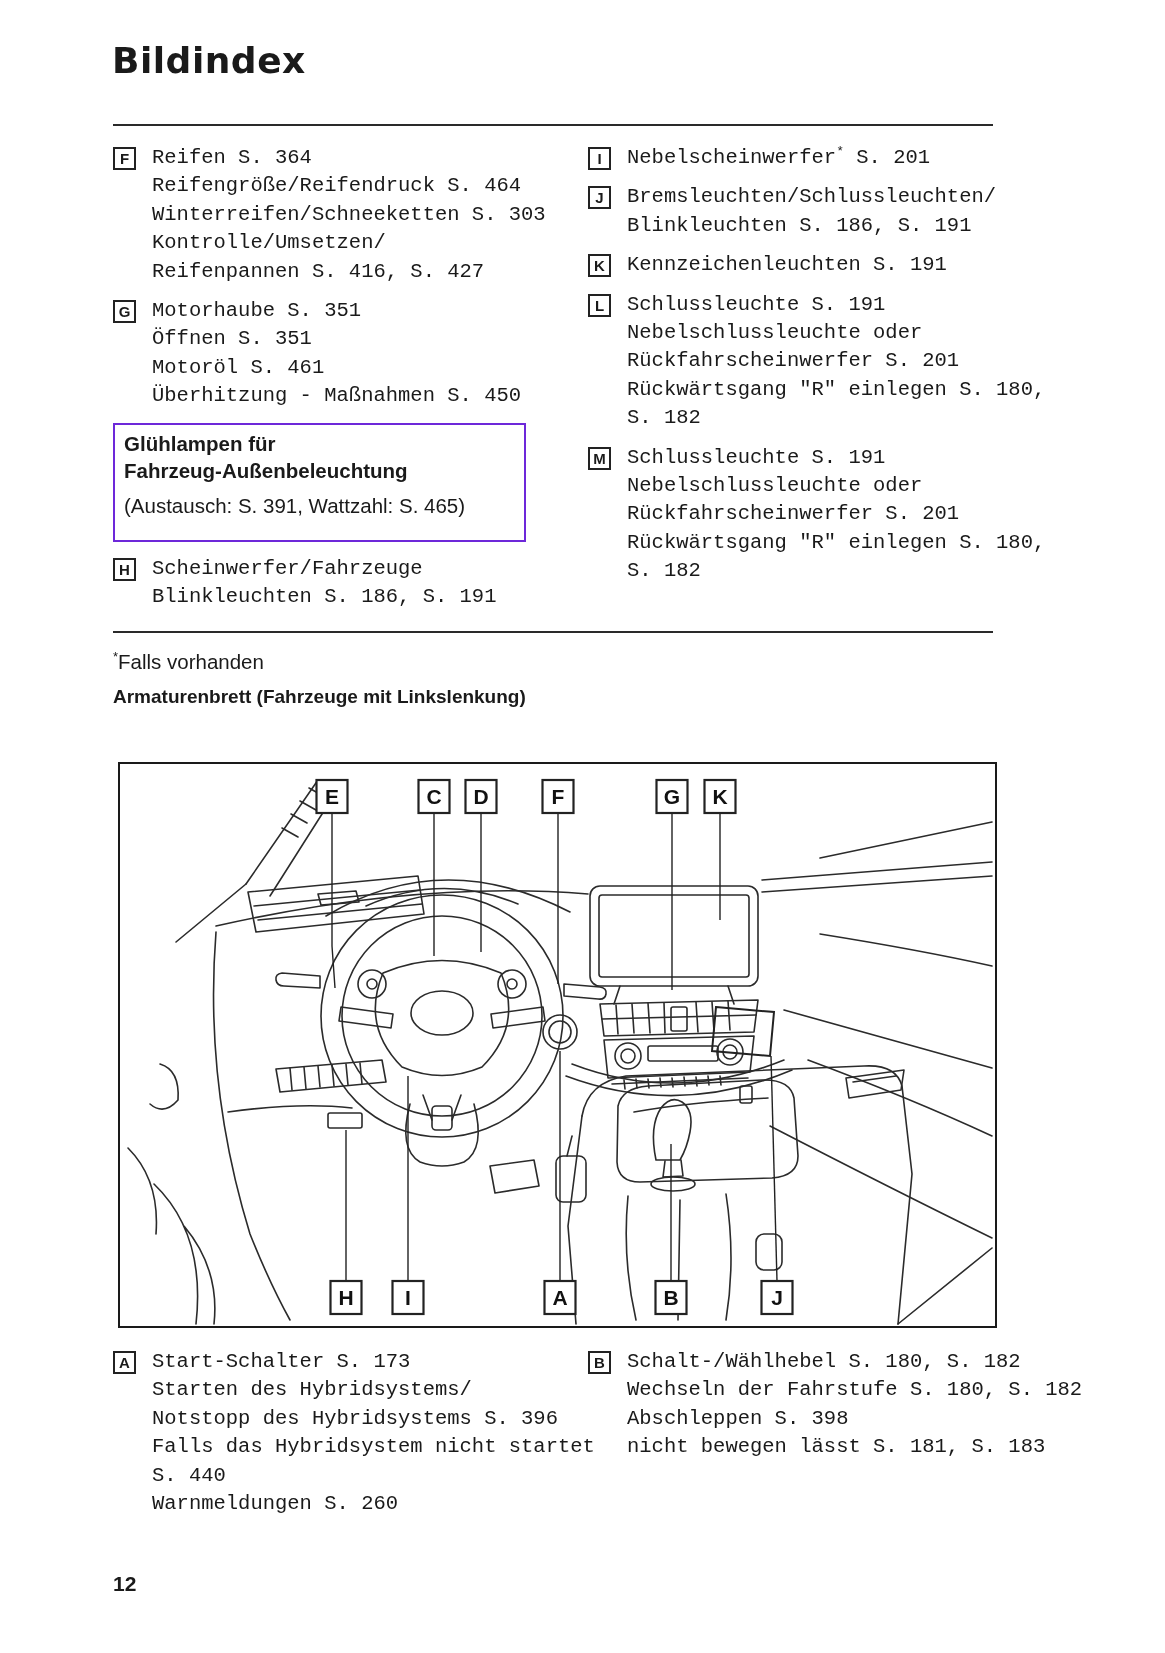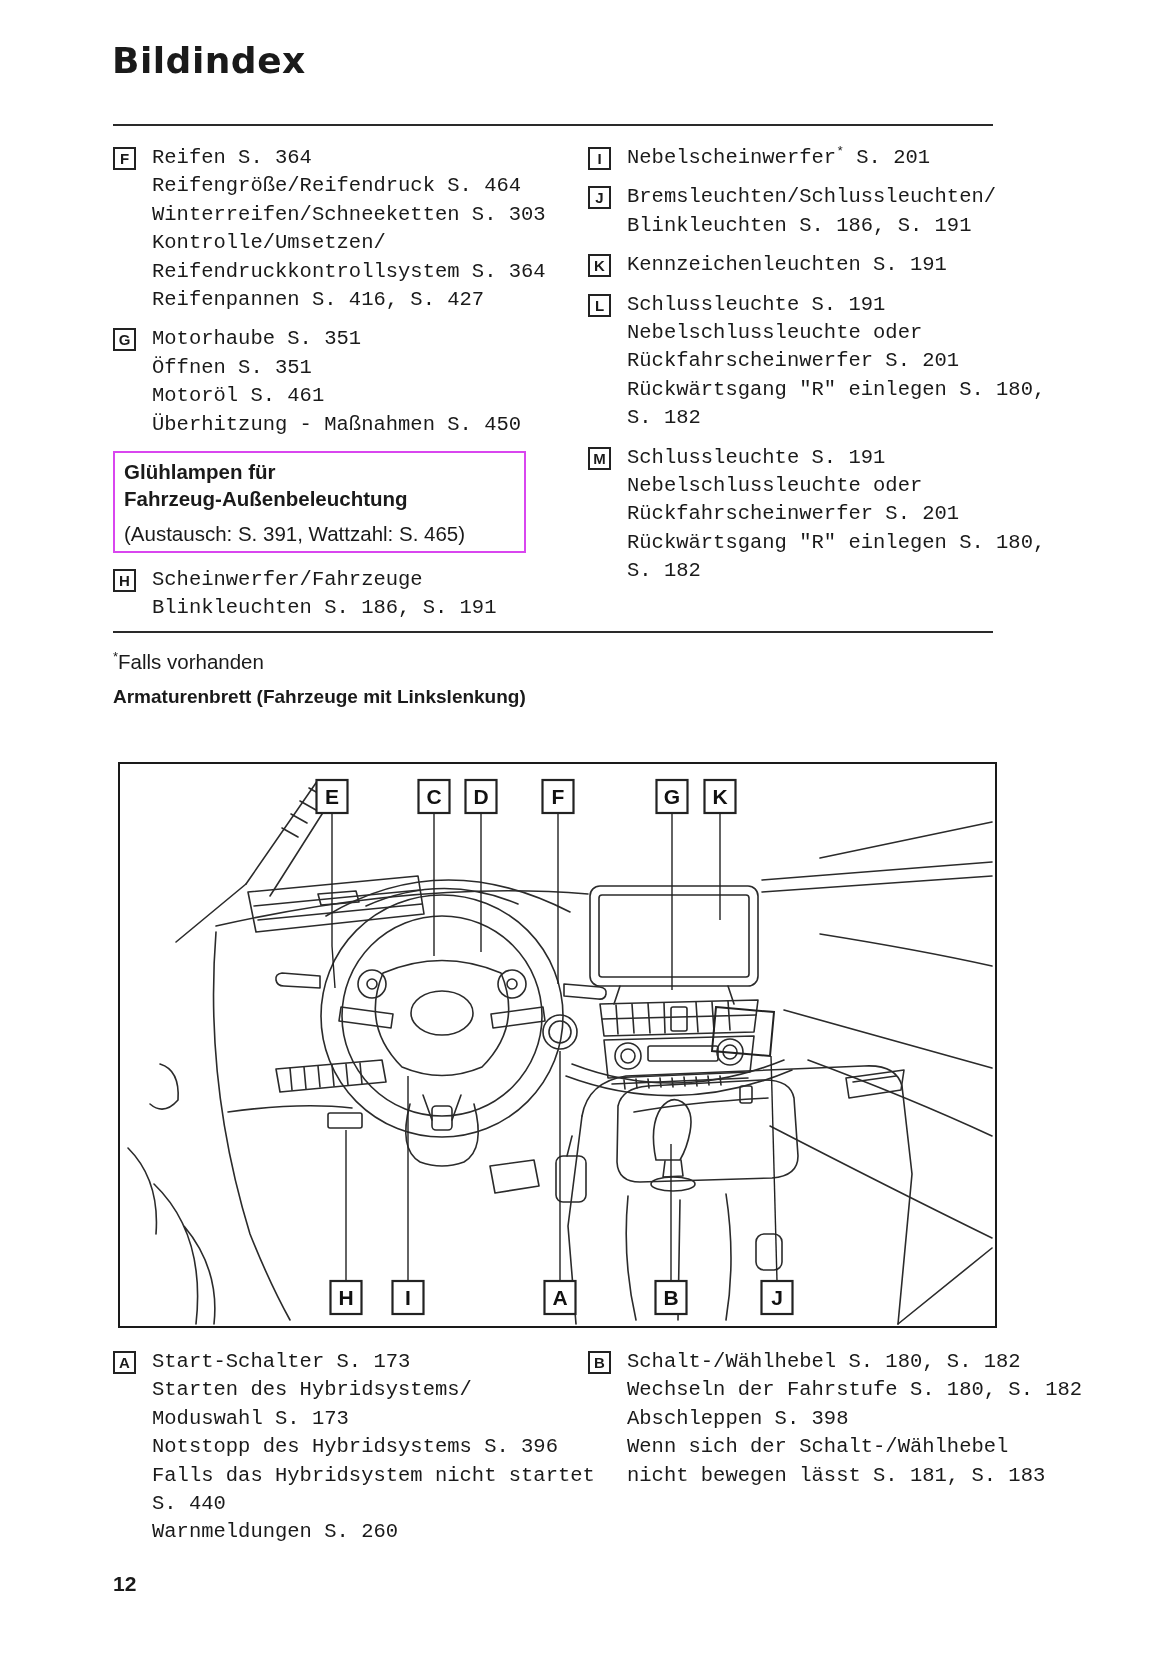--- a/index.html
+++ b/index.html
@@ -13,21 +13,21 @@
   .col{position:absolute;top:144px;}
   .col-left{left:113px;width:462px;}
   .col-right{left:588px;width:470px;}
   .col-bottom{top:1348px;}
   .entry{position:relative;padding-left:39px;margin-bottom:11px;}
   .badge{position:absolute;left:0;top:3px;width:23px;height:23px;border:2px solid #222;
         display:flex;align-items:center;justify-content:center;
         font-size:15px;font-weight:700;background:#fff;box-sizing:border-box;}
   .line{font-size:20.5px;line-height:28.4px;white-space:nowrap;font-family:Liberation Mono, monospace;}
   sup.ast{font-size:13px;vertical-align:super;line-height:0;}
-  .bulb-box{border:2px solid #d946ef;box-sizing:border-box;width:413px;padding:5px 9px 4px 9px;margin:12px 0 13px 0;}
+  .bulb-box{border:2px solid #6d28d9;box-sizing:border-box;width:413px;padding:5px 9px 21px 9px;margin:12px 0 13px 0;}
   .bulb-box .b{font-weight:700;font-size:20.5px;line-height:27px;white-space:nowrap;}
   .bulb-box .n{font-size:20.5px;line-height:27px;white-space:nowrap;margin-top:8px;}
   .footnote{position:absolute;left:113px;top:650px;font-size:20.5px;}
   .dash-heading{position:absolute;left:113px;top:686px;font-size:19px;font-weight:700;}
   .frame{position:absolute;left:118px;top:762px;width:879px;height:566px;border:2px solid #1a1a1a;box-sizing:border-box;}
   .frame svg{display:block;width:875px;height:562px;}
   .pagenum{position:absolute;left:113px;top:1572px;font-size:21px;font-weight:700;}
   .lbl-txt{font-family:"Liberation Sans",sans-serif;font-weight:700;font-size:21px;}
 </style>
 </head>
@@ -38,21 +38,20 @@
   <div class="page-title">Bildindex</div>
   <div class="rule rule1"></div>
 
   <div class="col col-left">
     <div class="entry">
       <span class="badge">F</span>
       <div class="line">Reifen S. 364</div>
       <div class="line">Reifengröße/Reifendruck S. 464</div>
       <div class="line">Winterreifen/Schneeketten S. 303</div>
       <div class="line">Kontrolle/Umsetzen/</div>
-      <div class="line">Reifendruckkontrollsystem S. 364</div>
       <div class="line">Reifenpannen S. 416, S. 427</div>
     </div>
     <div class="entry">
       <span class="badge">G</span>
       <div class="line">Motorhaube S. 351</div>
       <div class="line">Öffnen S. 351</div>
       <div class="line">Motoröl S. 461</div>
       <div class="line">Überhitzung - Maßnahmen S. 450</div>
     </div>
     <div class="bulb-box">
@@ -252,32 +251,30 @@
         </g>
       </g>
     </svg>
   </div>
 
   <div class="col col-left col-bottom">
     <div class="entry">
       <span class="badge">A</span>
       <div class="line">Start-Schalter S. 173</div>
       <div class="line">Starten des Hybridsystems/</div>
-      <div class="line">Moduswahl S. 173</div>
       <div class="line">Notstopp des Hybridsystems S. 396</div>
       <div class="line">Falls das Hybridsystem nicht startet</div>
       <div class="line">S. 440</div>
       <div class="line">Warnmeldungen S. 260</div>
     </div>
   </div>
   <div class="col col-right col-bottom">
     <div class="entry">
       <span class="badge">B</span>
       <div class="line">Schalt-/Wählhebel S. 180, S. 182</div>
       <div class="line">Wechseln der Fahrstufe S. 180, S. 182</div>
       <div class="line">Abschleppen S. 398</div>
-      <div class="line">Wenn sich der Schalt-/Wählhebel</div>
       <div class="line">nicht bewegen lässt S. 181, S. 183</div>
     </div>
   </div>
 
   <div class="pagenum">12</div>
 </div>
 
 </body></html>

